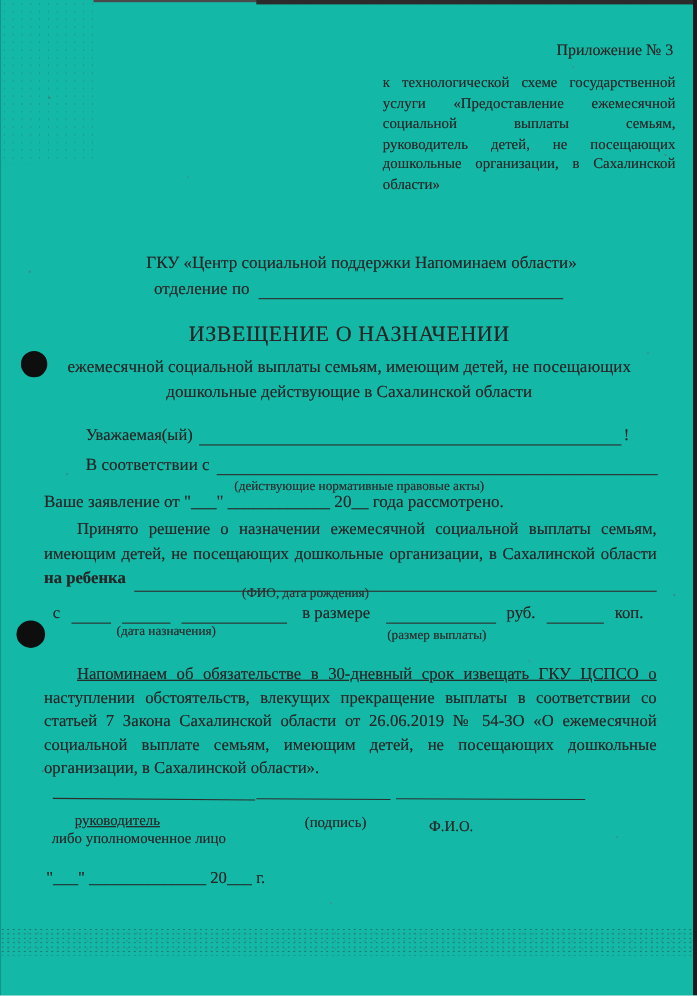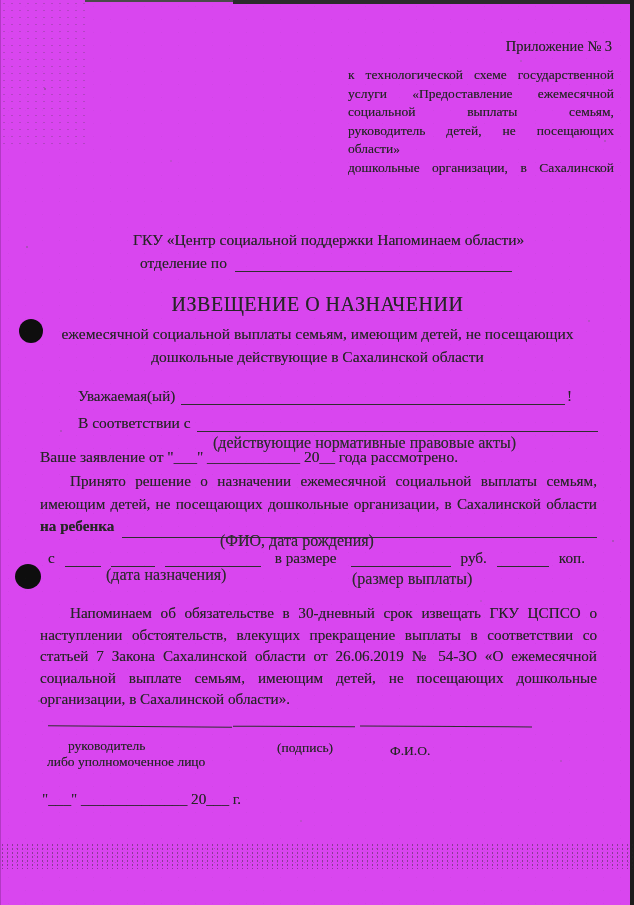--- a/index.html
+++ b/index.html
@@ -1,18 +1,18 @@
 <!DOCTYPE html>
 <html><head>
 <meta charset="utf-8">
 <style>
   html,body { margin:0; padding:0; background:#e8e8e8; }
   .page {
     position:relative; width:634px; height:905px; margin:0 auto;
-    background:#d946ef; overflow:hidden;
+    background:#14b8a6; overflow:hidden;
     font-family:"Liberation Serif","DejaVu Serif",serif;
     color:#262626;
   }
   
   .page::after{
     content:""; position:absolute; inset:0; pointer-events:none;
     background-image:radial-gradient(rgba(70,70,70,.5) .5px, transparent 1px);
     background-size:17px 13px; opacity:.10;
   }
   .txt { text-shadow:0 0 .4px rgba(40,40,40,.55); }
@@ -59,40 +59,40 @@
   .branch-row { top:254px; left:140px; width:372px; display:flex; align-items:center; font-size:15.5px; }
   .bl { border-bottom:1.5px solid #2e2e2e; height:16px; display:inline-block; }
   .grow { flex:1 1 auto; }
   .doc-title { top:293px; left:40px; width:555px; text-align:center; font-size:20px; letter-spacing:.5px; }
   .doc-subtitle { top:322px; left:40px; width:555px; text-align:center; font-size:15.5px; line-height:23px; }
   .salutation-row { top:388px; left:78px; width:494px; display:flex; align-items:flex-end; font-size:15px; }
   .salutation-row .lbl { margin-right:6px; }
   .salutation-row .punct { margin-left:2px; }
   .accordance-row { top:414px; left:78px; width:520px; display:flex; align-items:center; font-size:15.5px; }
   .accordance-row .lbl { margin-right:6px; }
-  .caption { font-size:16px; color:#2d2d2d; }
+  .caption { font-size:12px; color:#2d2d2d; }
   .accordance-caption { top:434px; left:213px; }
   .application-line { top:448px; left:40px; font-size:15.5px; }
   .decision { top:470px; left:40px; width:557px; font-size:15.2px; line-height:22.5px; }
   .decision .first { text-indent:30px; }
   .child-row { display:flex; align-items:flex-end;font-weight:bold; }
   .child-row .lbl { margin-right:8px; white-space:nowrap; }
   .child-caption { top:532px; left:220px; }
   .period-row { top:549px; left:48px; display:flex; align-items:flex-end; font-size:15.2px; }
   .period-row .gap-s { margin-right:10px; } .period-row .gap-m { margin-right:14px; }
   .b36{width:36px;} .b44{width:44px;} .b96{width:96px;} .b100{width:100px;} .b52{width:52px;}
   .period-caption { top:566px; left:106px; }
   .amount-caption { top:570px; left:352px; }
   .reminder { top:602px; left:40px; width:557px; font-size:15.2px; line-height:21.6px; }
-  .reminder .first { text-indent:30px; }
+  .reminder .first { text-indent:30px;text-decoration:underline; }
   .sig-line { position:absolute; top:726px; border-bottom:1.6px solid #2e2e2e; height:0; }
   .sig-line-1 { left:48px;  width:184px; transform:rotate(.45deg); }
   .sig-line-2 { left:233px; width:122px; transform:rotate(.3deg); }
   .sig-line-3 { left:360px; width:172px; transform:rotate(.25deg); }
-  .sig-label-1 { top:738px; left:68px;  font-size:13.5px; }
+  .sig-label-1 { top:738px; left:68px;  font-size:13.5px;text-decoration:underline; }
   .sig-label-2 { top:754px; left:47px;  font-size:13.5px; }
   .sig-caption { top:740px; left:277px; font-size:13.5px; }
   .fio-caption { top:743px; left:390px; font-size:13.5px; }
   .date-line { top:790px; left:42px; font-size:15.2px; }
 </style>
 </head>
 <body>
 
 <div class="page">
 
@@ -106,22 +106,22 @@
   <div class="noise-topleft"></div>
   <div class="specks"></div>
 
   <div class="abs appendix txt">Приложение № 3</div>
 
   <div class="abs annotation txt">
     <div class="jline">к технологической схеме государственной</div>
     <div class="jline">услуги «Предоставление ежемесячной</div>
     <div class="jline">социальной выплаты семьям,</div>
     <div class="jline">руководитель детей, не посещающих</div>
+    <div class="jline">дошкольные организации, в Сахалинской</div>
     <div class="jline left-last">области»</div>
-    <div class="jline">дошкольные организации, в Сахалинской</div>
   </div>
 
   <div class="abs org-name txt">ГКУ «Центр социальной поддержки Напоминаем области»</div>
   <div class="abs branch-row">
     <span class="txt">отделение по</span>
     <span class="bl grow" style="margin-left:8px;"></span>
   </div>
 
   <div class="abs doc-title txt">ИЗВЕЩЕНИЕ О НАЗНАЧЕНИИ</div>
   <div class="abs doc-subtitle txt">

